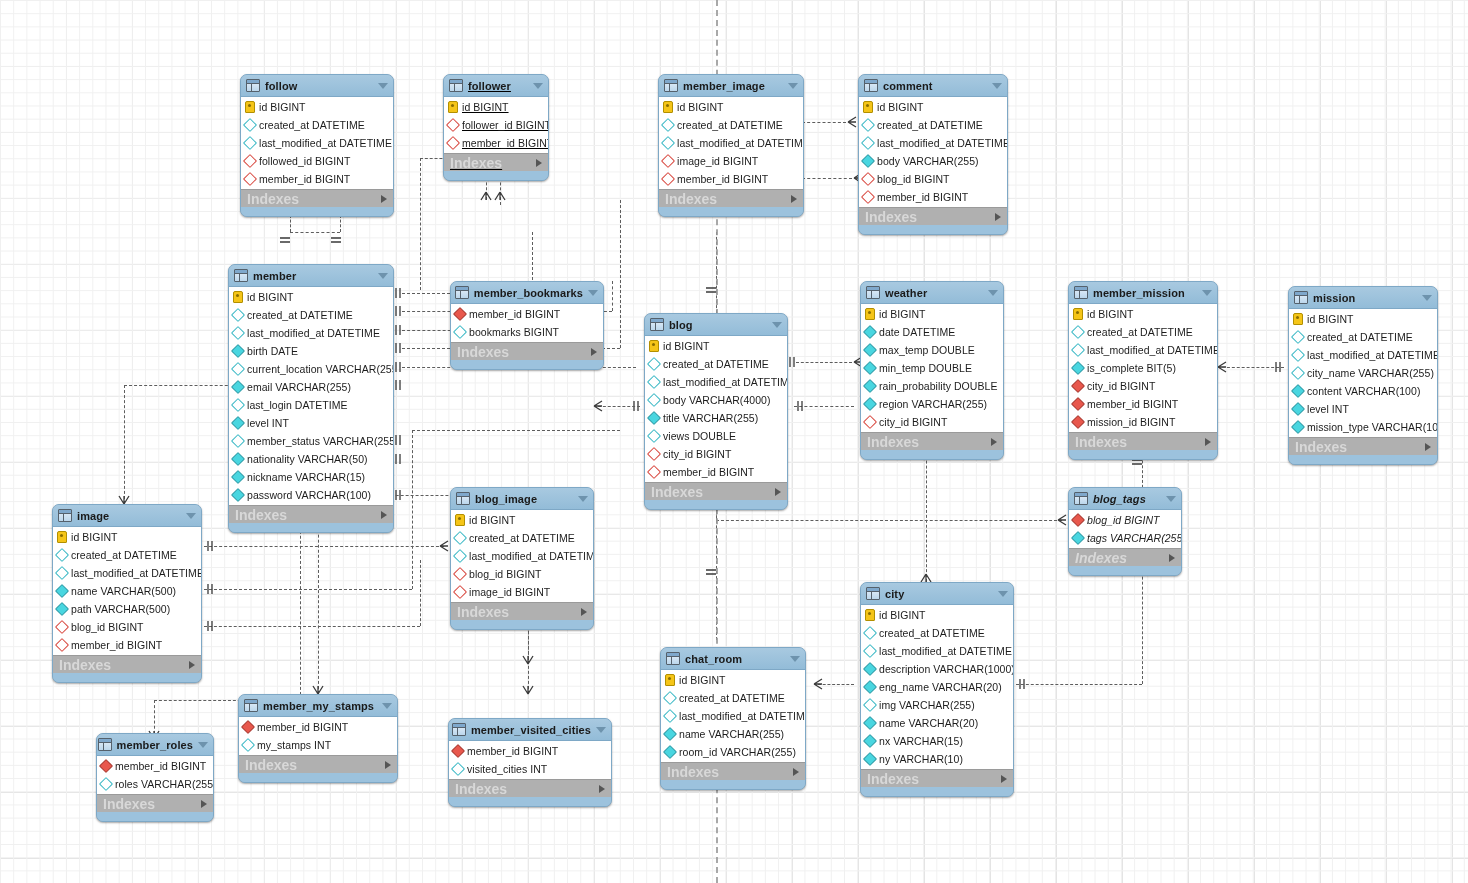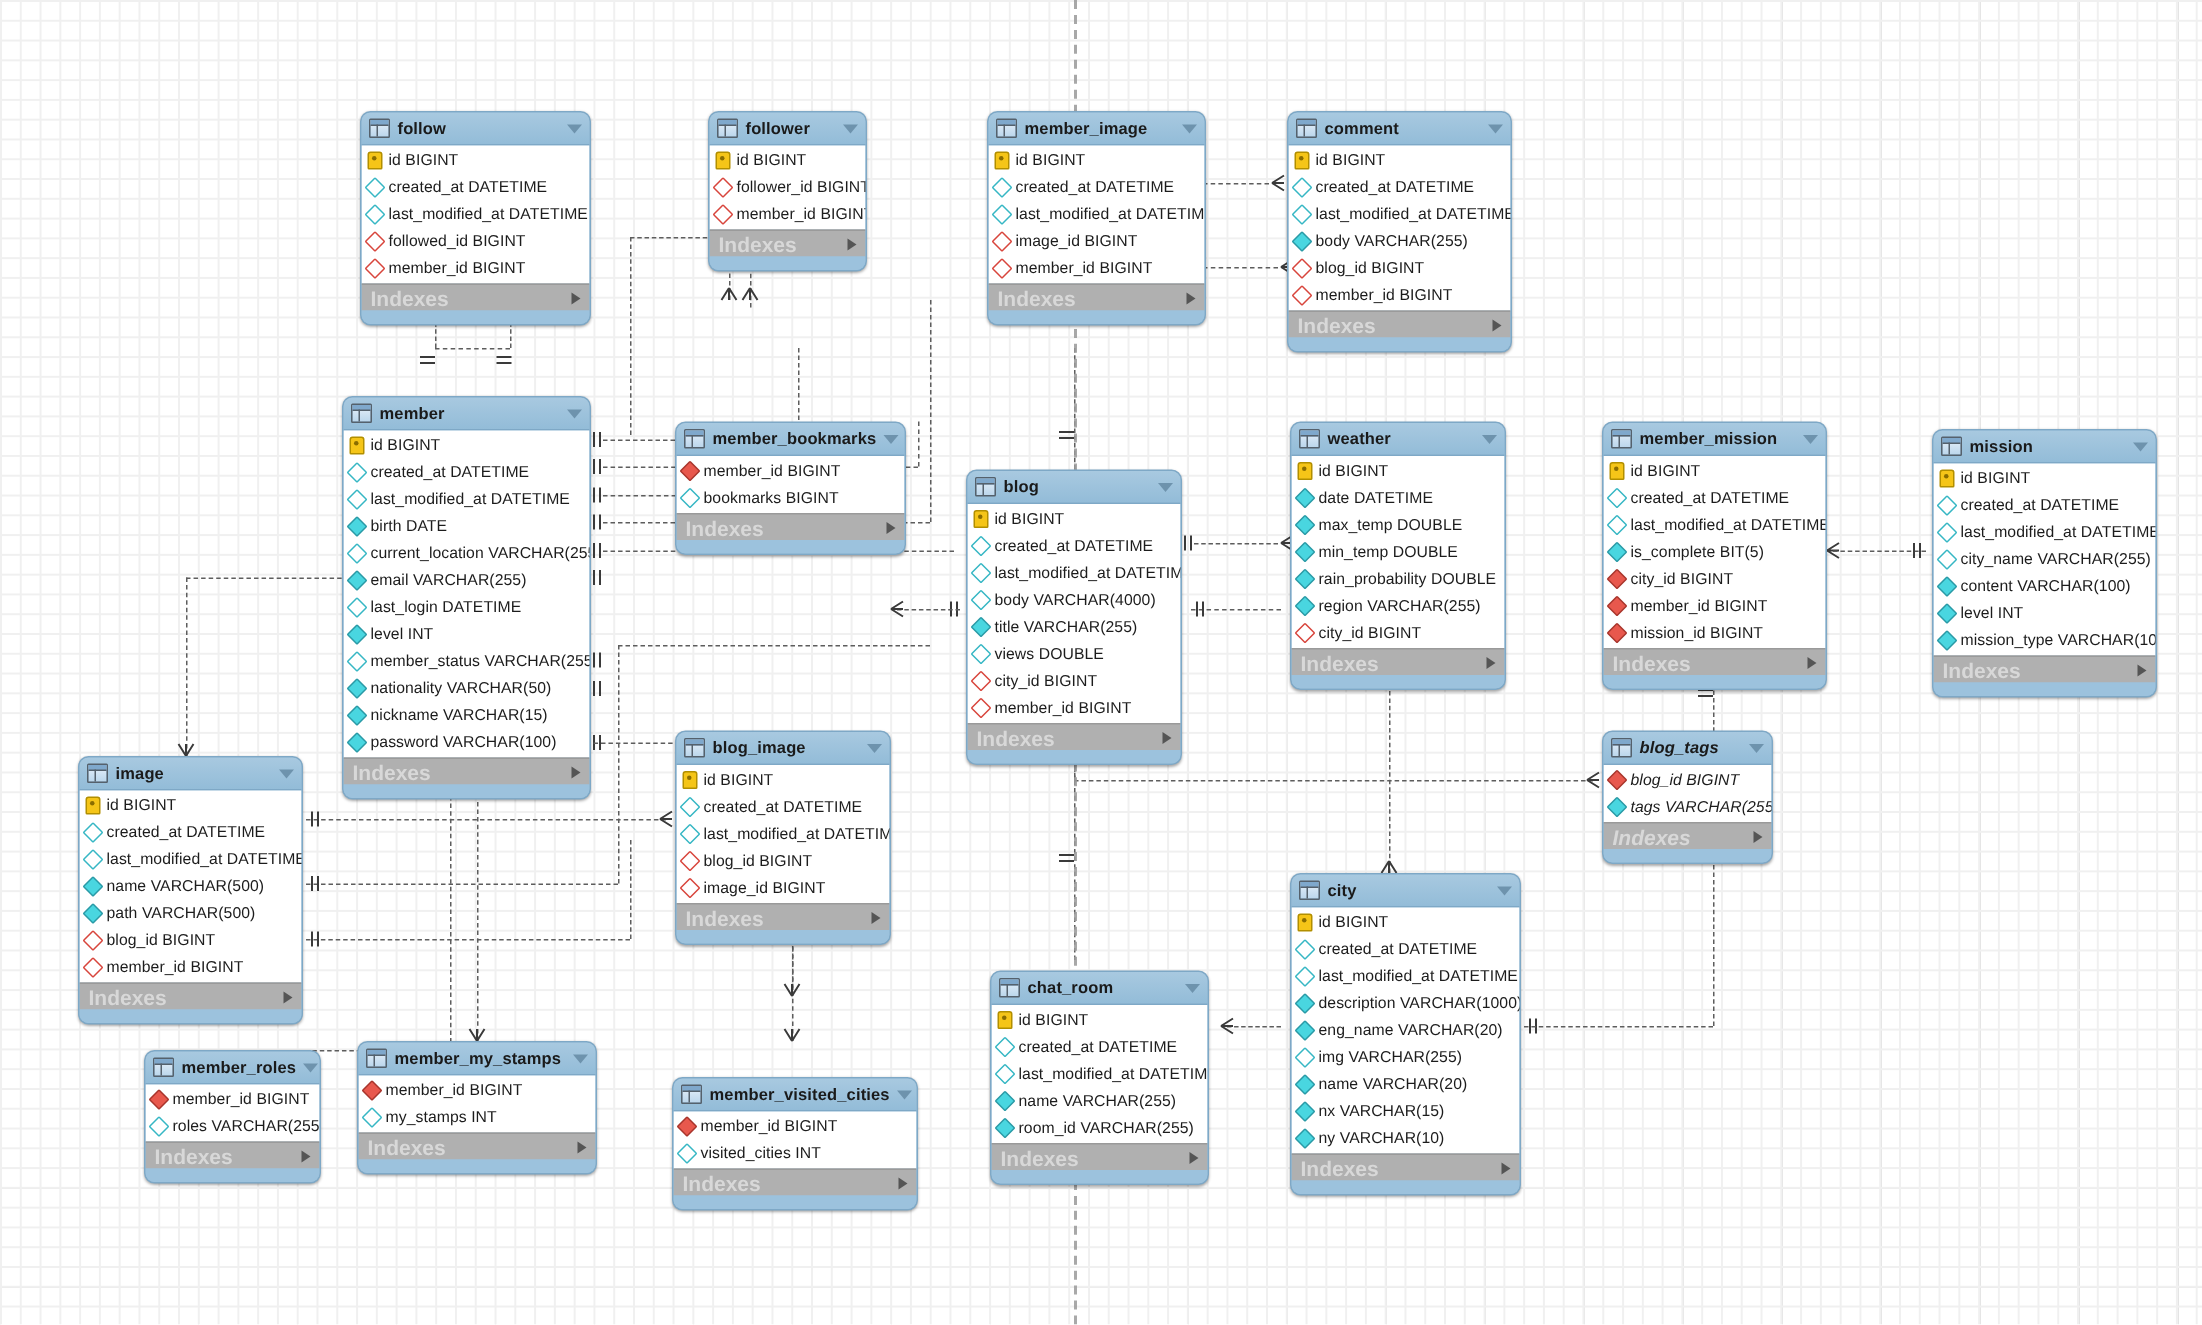--- a/index.html
+++ b/index.html
@@ -39,20 +39,21 @@
     overflow:hidden;
     border:1px solid #7ea8c6;
   }
   .tbl-hd{
     height:21px;
     background:linear-gradient(to bottom,#a8c9e0 0%,#93bcd8 100%);
     display:flex;align-items:center;
     padding:0 5px 0 5px;
     gap:5px;
     border-bottom:1px solid #7ea8c6;
+    justify-content:flex-end;
   }
   .tbl-ico{
     width:12px;height:11px;flex:0 0 auto;
     background:linear-gradient(to bottom,#e9f2fa 0%,#cfe2f2 55%,#bcd7ec 100%);
     border:1px solid #55616c;border-radius:1px;position:relative;
   }
   .tbl-ico::before{
     content:"";position:absolute;left:0;right:0;top:0;height:3px;
     background:#7fa8cc;border-bottom:1px solid #55616c;
   }
@@ -325,21 +326,21 @@
             <span class="g d red-hollow"></span>
             <span class="col-txt">member_id BIGINT</span>
           </div>
         </div>
         <div class="idx">
           <span class="idx-txt">Indexes</span>
           <span class="idx-arrow"></span>
         </div>
         <div class="tbl-foot"></div>
       </div>
-      <div class="tbl" style="left: 472px; top: 74px; width: 104px;">
+      <div class="tbl" style="left: 443px; top: 74px; width: 104px; text-decoration: underline;">
         <div class="tbl-hd">
           <span class="tbl-ico"></span>
           <span class="tbl-name">follower</span>
           <span class="caret"></span>
         </div>
         <div class="tbl-body">
           <div class="col">
             <span class="g pk"></span>
             <span class="col-txt">id BIGINT</span>
           </div>
@@ -905,21 +906,21 @@
             <span class="g d cyan-hollow"></span>
             <span class="col-txt">visited_cities INT</span>
           </div>
         </div>
         <div class="idx">
           <span class="idx-txt">Indexes</span>
           <span class="idx-arrow"></span>
         </div>
         <div class="tbl-foot"></div>
       </div>
-      <div class="tbl" style="left: 96px; top: 700px; width: 116px;">
+      <div class="tbl" style="left: 96px; top: 733px; width: 116px;">
         <div class="tbl-hd">
           <span class="tbl-ico"></span>
           <span class="tbl-name">member_roles</span>
           <span class="caret"></span>
         </div>
         <div class="tbl-body">
           <div class="col">
             <span class="g d red-solid"></span>
             <span class="col-txt">member_id BIGINT</span>
           </div>

